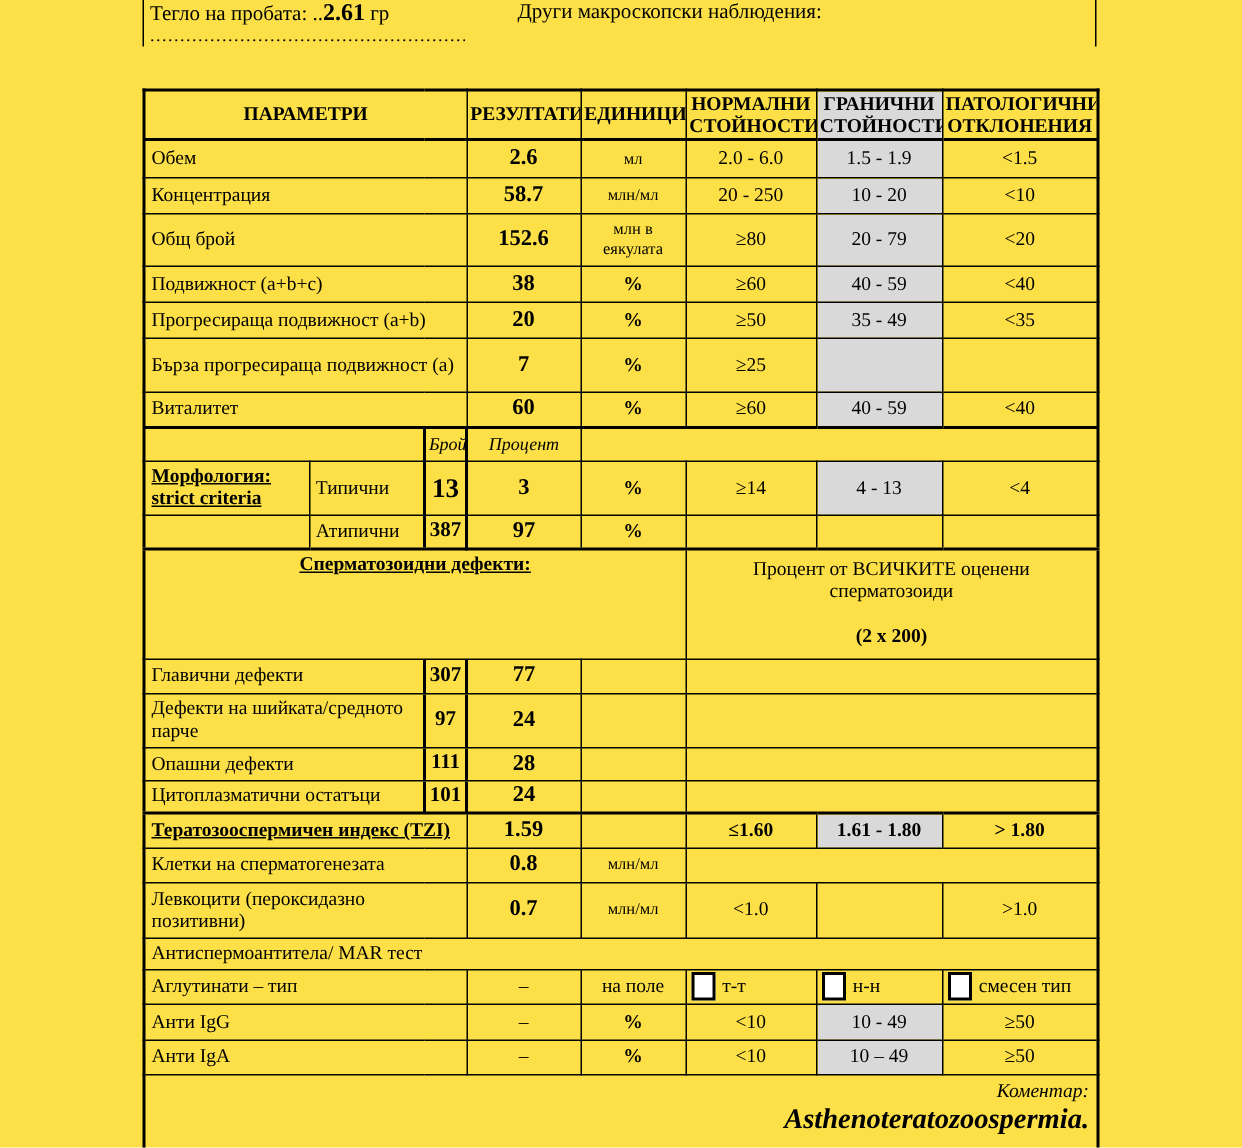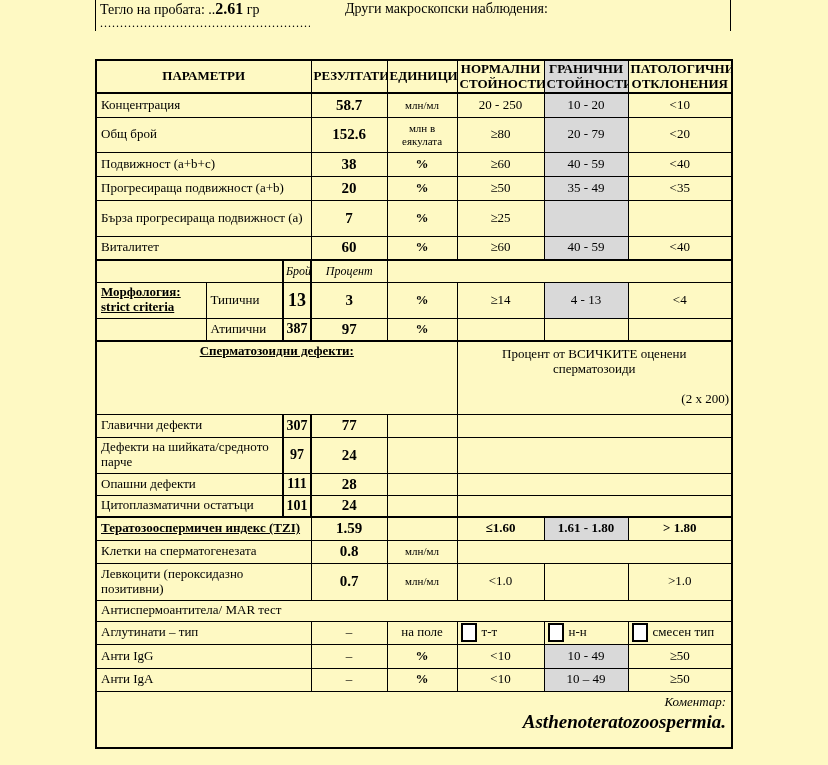--- a/index.html
+++ b/index.html
@@ -1,18 +1,18 @@
 <!DOCTYPE html>
 <html><head>
 <meta charset="utf-8">
 <style>
   * { box-sizing: border-box; margin: 0; padding: 0; }
   html, body { background: #ffffff; }
   body { width: 828px; height: 765px; position: relative; font-family: "Liberation Serif", serif; color: #000; }
-  .page { position: absolute; left: 0; top: 0; width: 828px; height: 765px; background: #fef9c3; }
+  .page { position: absolute; left: 0; top: 0; width: 828px; height: 765px; background: #fde047; }
 
   .topbar { position: absolute; left: 95px; top: 0; width: 636px; height: 31px;
             border-left: 1px solid #000; border-right: 1px solid #000; padding: 1px 0 0 4px; }
   .topline { font-size: 14px; line-height: 15px; white-space: nowrap; }
   .topline .bold-val { font-weight: bold; font-size: 16px; }
   .other-obs { position: absolute; left: 249px; top: 1px; font-size: 14px; }
   .dots { font-size: 12px; line-height: 13px; letter-spacing: 1px; overflow: hidden; width: 210px; height: 14px; display: block; }
 
   table.report { position: absolute; left: 95px; top: 31px; width: 636px;
                  border-collapse: collapse; table-layout: fixed;
@@ -27,21 +27,21 @@
   td.gray { background: #d9d9d9; }
   td.italic { font-style: italic; }
   td.bold { font-weight: bold; text-decoration: underline; }
   td.top-left { vertical-align: top; text-align: center; padding: 2px 4px; }
   .bt2 { border-top: 2px solid #000 !important; }
   .bb2 { border-bottom: 2px solid #000 !important; }
   .bl2 { border-left: 2px solid #000 !important; }
   .br2 { border-right: 2px solid #000 !important; }
   .two-line { display: block; }
   .note-cell { vertical-align: top; padding-top: 5px; }
-  .note-cell .n3 { font-weight: normal; margin-top: 16px; text-align: right; }
+  .note-cell .n3 { font-weight: bold; margin-top: 16px; }
   .chk-cell { padding: 0 0 0 3px; }
   .chk-wrap { display: flex; align-items: center; gap: 5px; }
   .checkbox { display: inline-block; width: 16px; height: 19px; border: 2px solid #000; background: #fff; flex: 0 0 auto; }
   .tzi-val { font-weight: bold; }
   .comment-cell { vertical-align: top; text-align: right; padding: 3px 5px; }
   .comment-label { font-style: italic; font-size: 13px; display: block; }
   .comment-text { font-style: italic; font-weight: bold; font-size: 19px; display: block; margin-top: 2px; }
 </style>
 </head>
 <body>
@@ -71,20 +71,28 @@
     <tbody>
         <tr style="height:33px">
       <td colspan="3" class="hdr bb2">ПАРАМЕТРИ</td>
       <td class="hdr bb2">РЕЗУЛТАТИ</td>
       <td class="hdr bb2">ЕДИНИЦИ</td>
       <td class="hdr bb2">НОРМАЛНИ СТОЙНОСТИ</td>
       <td class="hdr bb2 gray">ГРАНИЧНИ СТОЙНОСТИ</td>
       <td class="hdr bb2">ПАТОЛОГИЧНИ ОТКЛОНЕНИЯ</td>
     </tr>
 
+    <tr style="height:25px">
+      <td colspan="3" class="lbl">Обем</td>
+      <td class="res">2.6</td>
+      <td class="unit">мл</td>
+      <td>2.0 - 6.0</td>
+      <td class="gray">1.5 - 1.9</td>
+      <td>&lt;1.5</td>
+    </tr>
 
     <tr style="height:24px">
       <td colspan="3" class="lbl">Концентрация</td>
       <td class="res">58.7</td>
       <td class="unit">млн/мл</td>
       <td>20 - 250</td>
       <td class="gray">10 - 20</td>
       <td>&lt;10</td>
     </tr>
 

